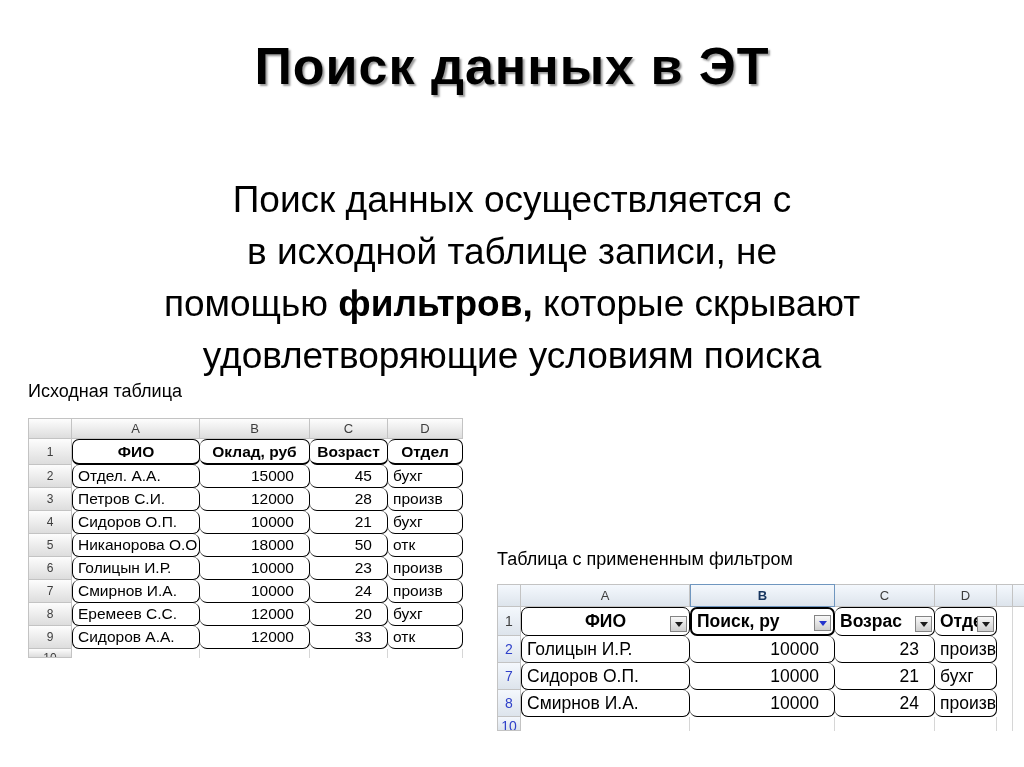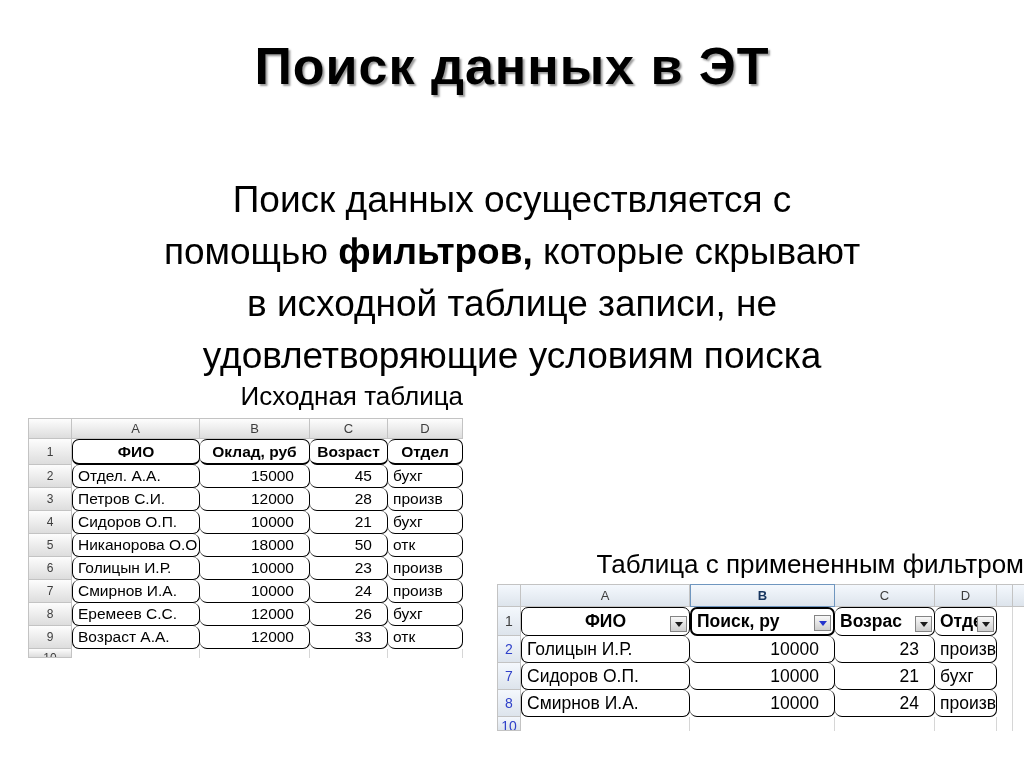--- a/index.html
+++ b/index.html
@@ -7,21 +7,21 @@
          font-family:"Liberation Sans",sans-serif;color:#000;}
   
   .title{position:absolute;top:36px;left:0;width:100%;text-align:center;
          font-size:52px;font-weight:bold;letter-spacing:1px;
          text-shadow:2px 2px 2px #9c9c9c;}
   
   .para{position:absolute;top:142px;left:30px;right:30px;text-align:center;
         font-size:37px;line-height:52px;margin-top:32px;}
   .para .bold{font-weight:bold;}
   
-  .caption{position:absolute;font-size:26px;text-align:right;}
+  .caption{position:absolute;font-size:18px;text-align:left;}
   #cap-left{top:381px;left:28px;width:435px;}
   #cap-right{top:549px;left:497px;width:527px;}
   
   .xl{position:absolute;background:#fff;}
   #xl-left{top:418px;left:28px;width:435px;}
   #xl-right{top:584px;left:497px;width:527px;}
   .row{display:grid;}
   #xl-left .row{grid-template-columns:44px 128px 110px 78px 75px;}
   #xl-right .row{grid-template-columns:24px 169px 145px 100px 62px 16px 11px;}
   #xl-left .letters{height:21px;} #xl-left .r1{height:26px;}
@@ -67,22 +67,22 @@
 </style>
 </head>
 <body>
 
 <div class="slide">
 
   <div class="title">Поиск данных в ЭТ</div>
 
   <div class="para">
     <div><span>Поиск данных осуществляется с</span></div>
+    <div><span>в исходной таблице записи, не</span></div>
     <div><span>помощью </span><span class="bold">фильтров,</span><span> которые скрывают</span></div>
-    <div><span>в исходной таблице записи, не</span></div>
     <div><span>удовлетворяющие условиям поиска</span></div>
   </div>
 
   <div class="caption" id="cap-left">Исходная таблица</div>
 
   <div class="xl" id="xl-left">
     <div class="row letters">
       <div class="hc"></div>
       <div class="hc">A</div>
       <div class="hc">B</div>
@@ -136,26 +136,26 @@
       <div class="hc gut">7</div>
       <div class="dc first txt">Смирнов И.А.</div>
       <div class="dc num">10000</div>
       <div class="dc num">24</div>
       <div class="dc txt">произв</div>
     </div>
     <div class="row dr">
       <div class="hc gut">8</div>
       <div class="dc first txt">Еремеев С.С.</div>
       <div class="dc num">12000</div>
-      <div class="dc num">26</div>
+      <div class="dc num">20</div>
       <div class="dc txt">бухг</div>
     </div>
     <div class="row dr">
       <div class="hc gut">9</div>
-      <div class="dc first txt">Возраст А.А.</div>
+      <div class="dc first txt">Сидоров А.А.</div>
       <div class="dc num">12000</div>
       <div class="dc num">33</div>
       <div class="dc txt">отк</div>
     </div>
 
     <div class="row pr">
       <div class="hc gut clip">10</div>
       <div class="lc"></div>
       <div class="lc"></div>
       <div class="lc"></div>

